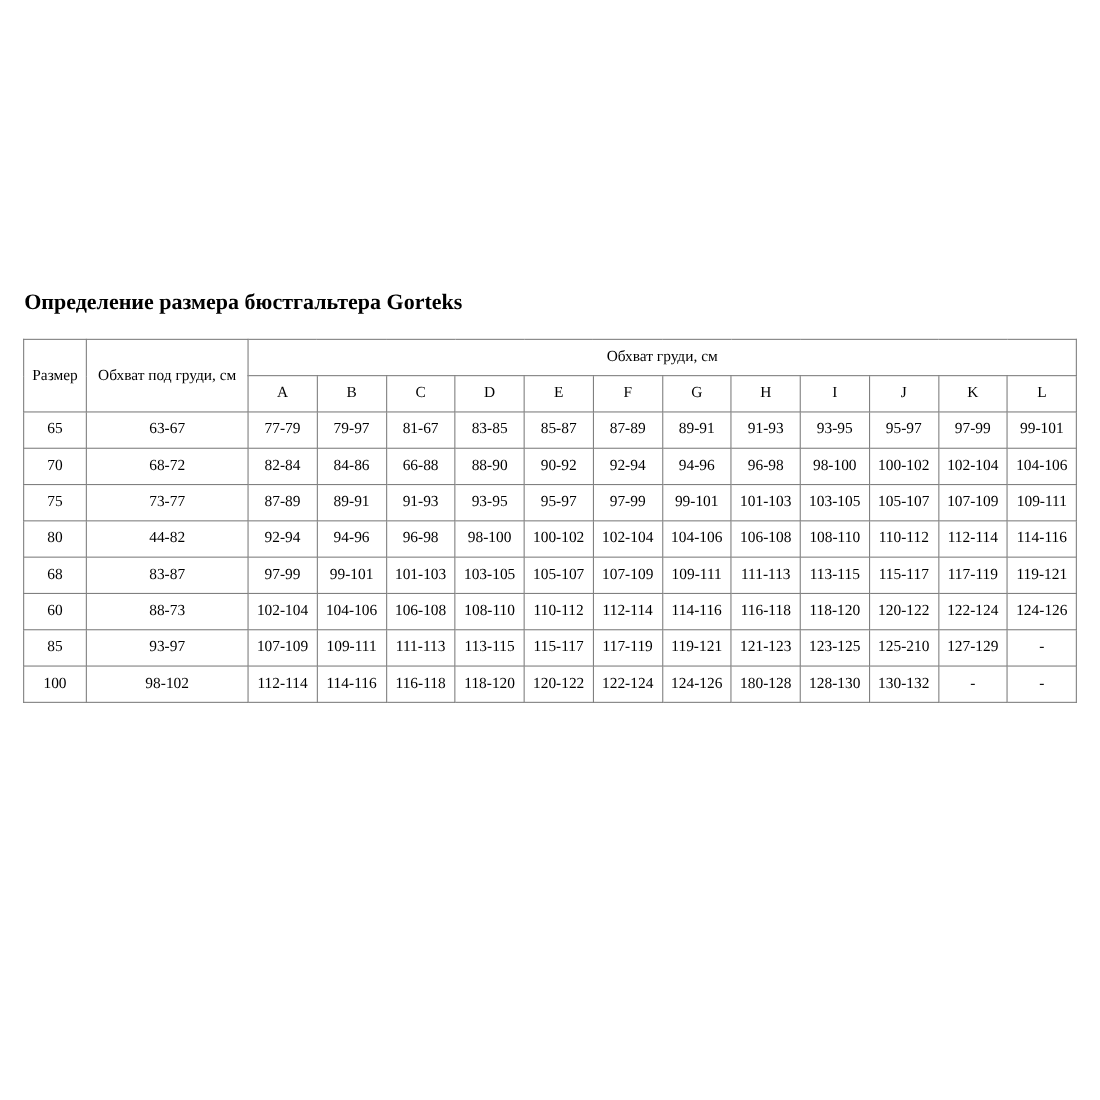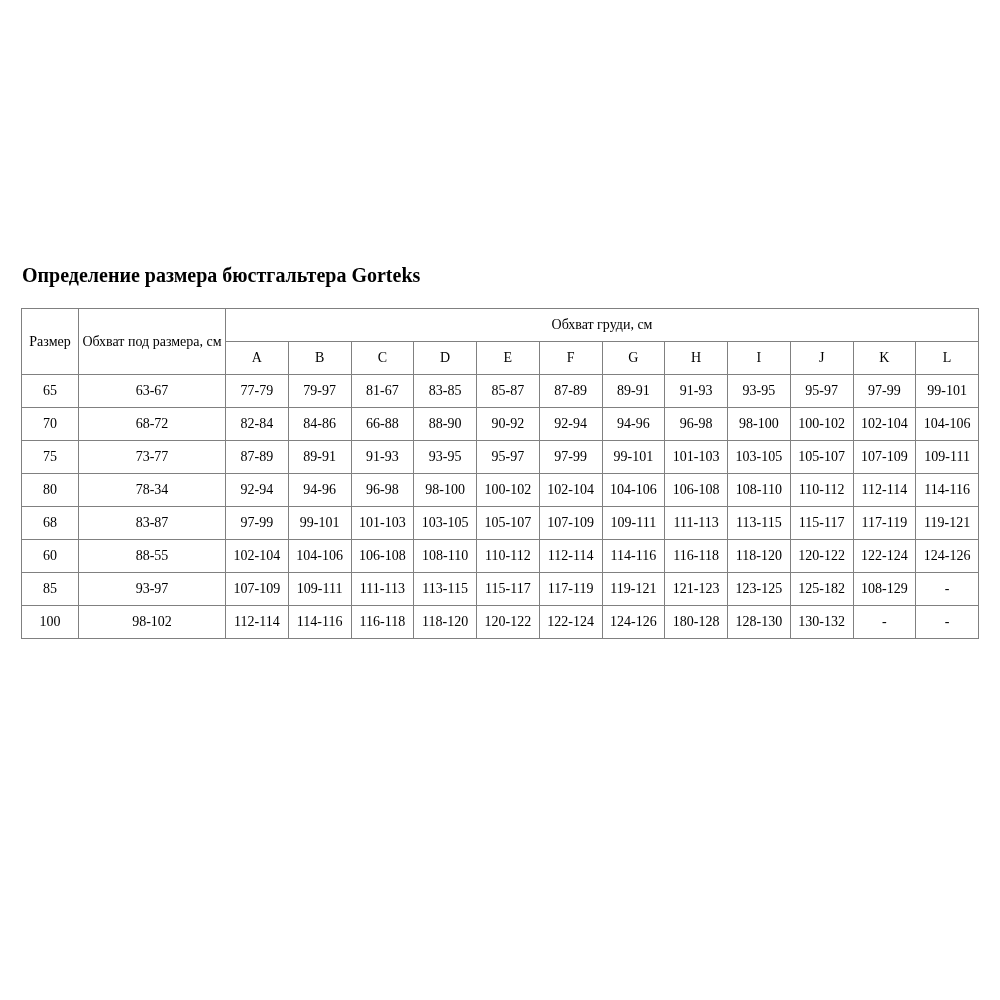--- a/index.html
+++ b/index.html
@@ -74,21 +74,21 @@
         <col>
         <col>
         <col>
         <col>
         <col>
         <col>
     </colgroup>
     <thead>
       <tr>
         <th rowspan="2">Размер</th>
-        <th rowspan="2">Обхват под размера, см</th>
+        <th rowspan="2">Обхват под груди, см</th>
         <th colspan="12">Обхват груди, см</th>
       </tr>
       <tr id="cup-header-row">
           <th>A</th>
           <th>B</th>
           <th>C</th>
           <th>D</th>
           <th>E</th>
           <th>F</th>
           <th>G</th>
@@ -143,21 +143,21 @@
           <td>97-99</td>
           <td>99-101</td>
           <td>101-103</td>
           <td>103-105</td>
           <td>105-107</td>
           <td>107-109</td>
           <td>109-111</td>
         </tr>
         <tr>
           <td>80</td>
-          <td>78-34</td>
+          <td>44-82</td>
           <td>92-94</td>
           <td>94-96</td>
           <td>96-98</td>
           <td>98-100</td>
           <td>100-102</td>
           <td>102-104</td>
           <td>104-106</td>
           <td>106-108</td>
           <td>108-110</td>
           <td>110-112</td>
@@ -175,21 +175,21 @@
           <td>107-109</td>
           <td>109-111</td>
           <td>111-113</td>
           <td>113-115</td>
           <td>115-117</td>
           <td>117-119</td>
           <td>119-121</td>
         </tr>
         <tr>
           <td>60</td>
-          <td>88-55</td>
+          <td>88-73</td>
           <td>102-104</td>
           <td>104-106</td>
           <td>106-108</td>
           <td>108-110</td>
           <td>110-112</td>
           <td>112-114</td>
           <td>114-116</td>
           <td>116-118</td>
           <td>118-120</td>
           <td>120-122</td>
@@ -201,22 +201,22 @@
           <td>93-97</td>
           <td>107-109</td>
           <td>109-111</td>
           <td>111-113</td>
           <td>113-115</td>
           <td>115-117</td>
           <td>117-119</td>
           <td>119-121</td>
           <td>121-123</td>
           <td>123-125</td>
-          <td>125-182</td>
-          <td>108-129</td>
+          <td>125-210</td>
+          <td>127-129</td>
           <td>-</td>
         </tr>
         <tr>
           <td>100</td>
           <td>98-102</td>
           <td>112-114</td>
           <td>114-116</td>
           <td>116-118</td>
           <td>118-120</td>
           <td>120-122</td>

